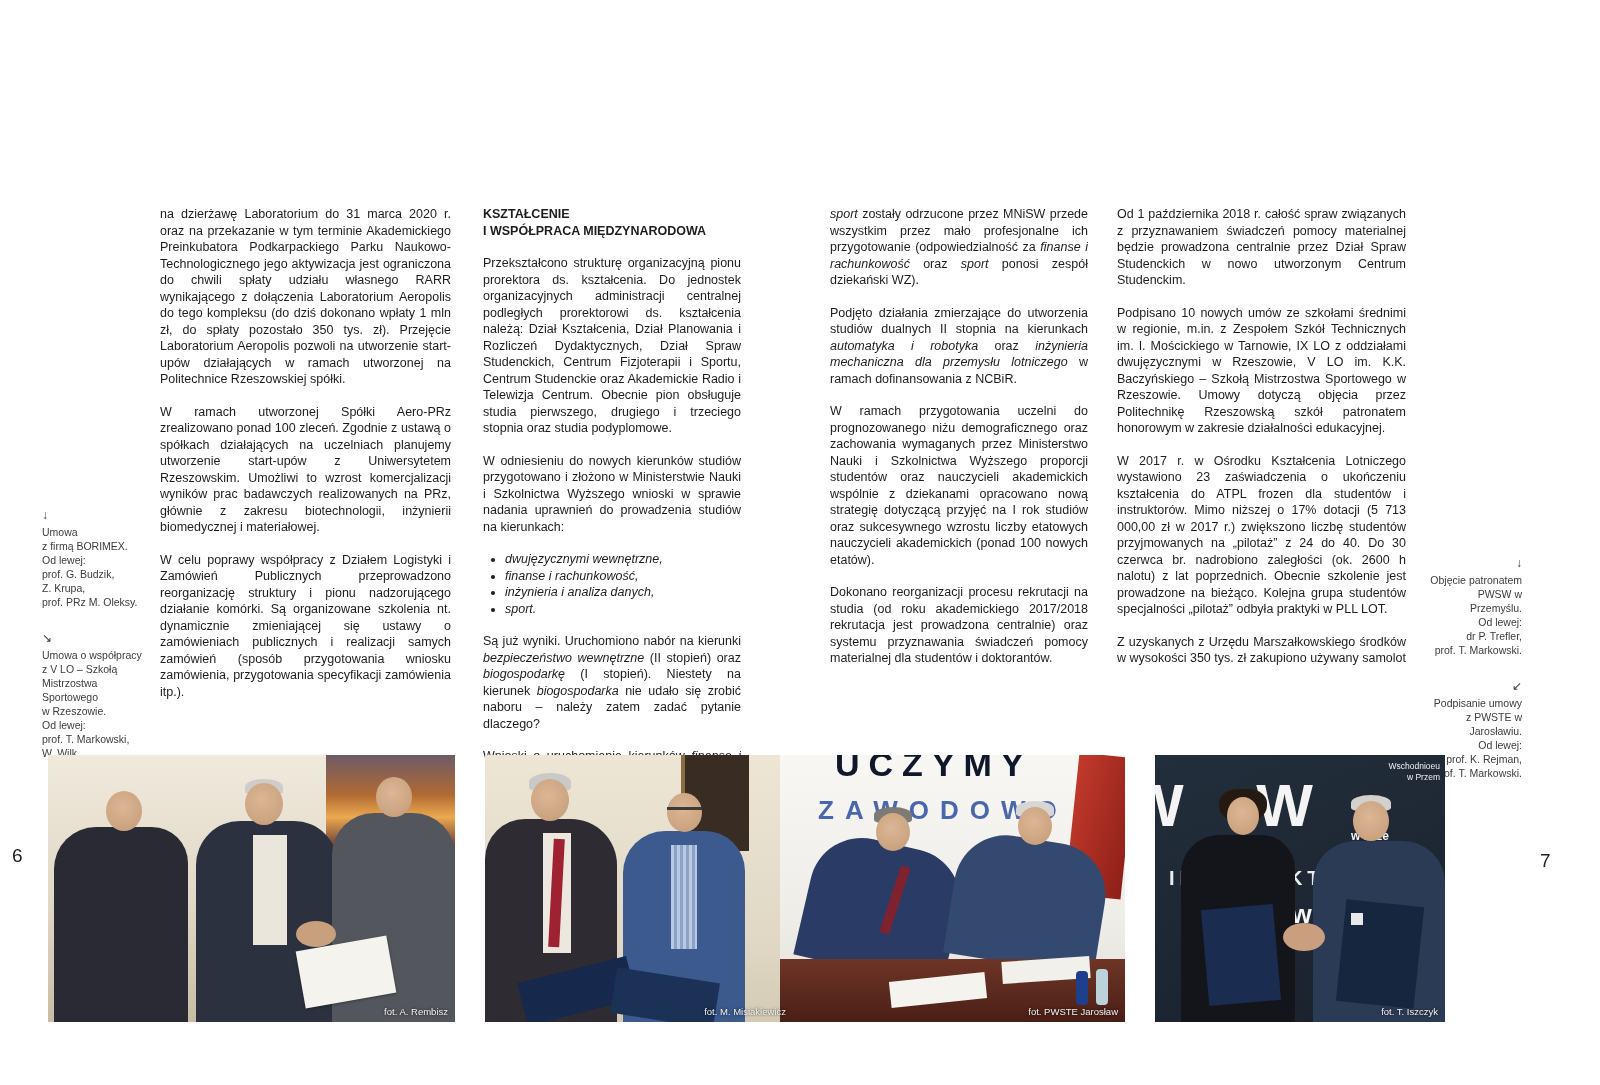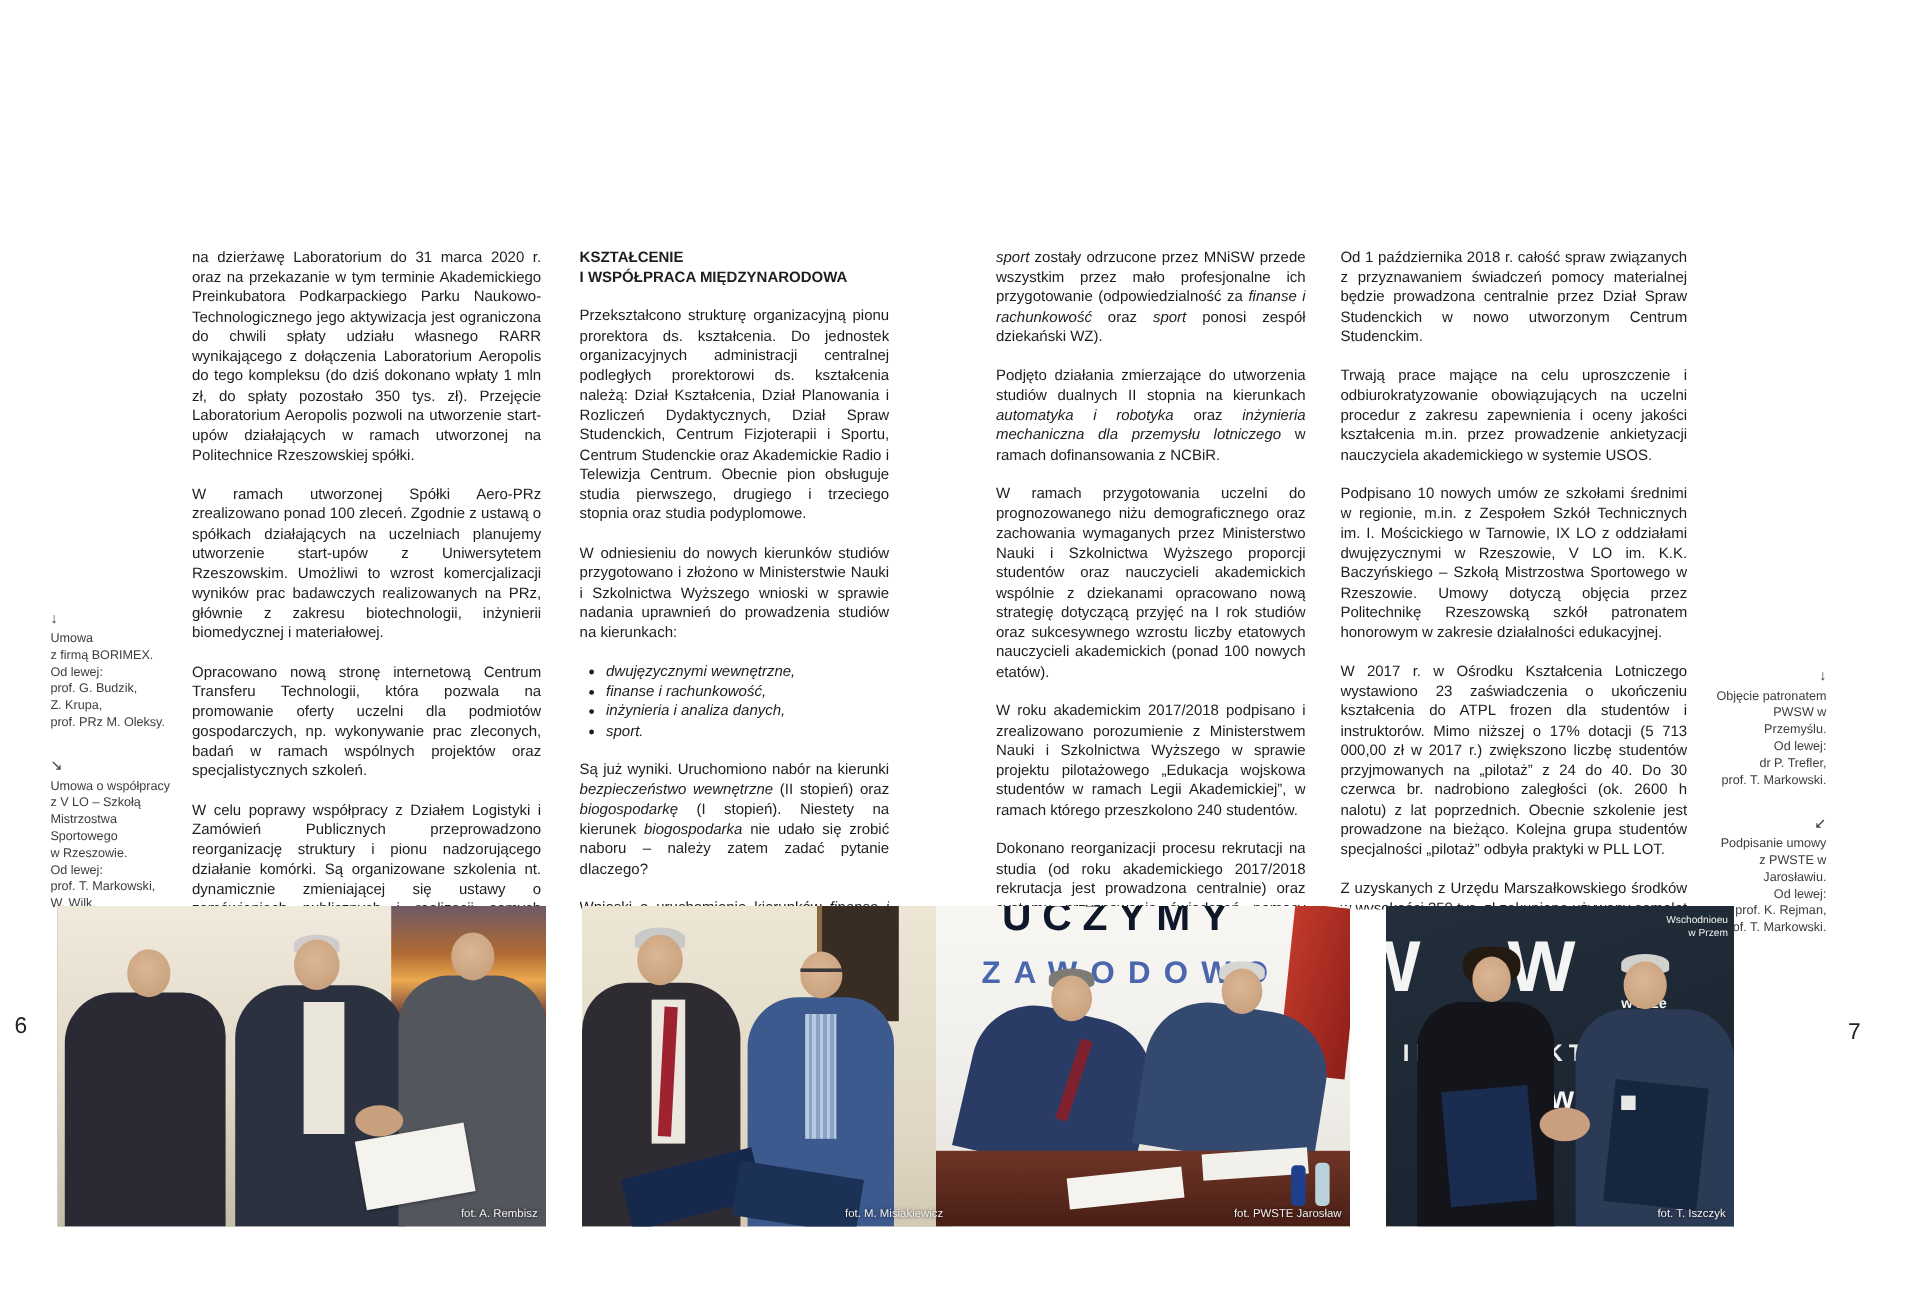--- a/index.html
+++ b/index.html
@@ -160,21 +160,20 @@
         <div>z PWSTE w Jarosławiu.</div>
         <div>Od lewej:</div>
         <div>prof. K. Rejman,</div>
         <div>prof. T. Markowski.</div>
       </div>
     </div>
 
   <div class="col col-1">
       <p>na dzierżawę Laboratorium do 31 marca 2020 r. oraz na przekazanie w tym terminie Akademickiego Preinkubatora Podkarpackiego Parku Naukowo-Technologicznego jego aktywizacja jest ograniczona do chwili spłaty udziału własnego RARR wynikającego z dołączenia Laboratorium Aeropolis do tego kompleksu (do dziś dokonano wpłaty 1 mln zł, do spłaty pozostało 350 tys. zł). Przejęcie Laboratorium Aeropolis pozwoli na utworzenie start-upów działających w ramach utworzonej na Politechnice Rzeszowskiej spółki.</p>
       <p>W ramach utworzonej Spółki Aero-PRz zrealizowano ponad 100 zleceń. Zgodnie z ustawą o spółkach działających na uczelniach planujemy utworzenie start-upów z Uniwersytetem Rzeszowskim. Umożliwi to wzrost komercjalizacji wyników prac badawczych realizowanych na PRz, głównie z zakresu biotechnologii, inżynierii biomedycznej i materiałowej.</p>
-      <p>Opracowano nową stronę internetową Centrum Transferu Technologii, która pozwala na promowanie oferty uczelni dla podmiotów gospodarczych, np. wykonywanie prac zleconych, badań w ramach wspólnych projektów oraz specjalistycznych szkoleń.</p>
       <p>W celu poprawy współpracy z Działem Logistyki i Zamówień Publicznych przeprowadzono reorganizację struktury i pionu nadzorującego działanie komórki. Są organizowane szkolenia nt. dynamicznie zmieniającej się ustawy o zamówieniach publicznych i realizacji samych zamówień (sposób przygotowania wniosku zamówienia, przygotowania specyfikacji zamówienia itp.).</p>
     </div>
   <div class="col col-2">
       <div class="h">
         <div>KSZTAŁCENIE</div>
         <div>I WSPÓŁPRACA MIĘDZYNARODOWA</div>
       </div>
       <p>Przekształcono strukturę organizacyjną pionu prorektora ds. kształcenia. Do jednostek organizacyjnych administracji centralnej podległych prorektorowi ds. kształcenia należą: Dział Kształcenia, Dział Planowania i Rozliczeń Dydaktycznych, Dział Spraw Studenckich, Centrum Fizjoterapii i Sportu, Centrum Studenckie oraz Akademickie Radio i Telewizja Centrum. Obecnie pion obsługuje studia pierwszego, drugiego i trzeciego stopnia oraz studia podyplomowe.</p>
       <p>W odniesieniu do nowych kierunków studiów przygotowano i złożono w Ministerstwie Nauki i Szkolnictwa Wyższego wnioski w sprawie nadania uprawnień do prowadzenia studiów na kierunkach:</p>
       <ul>
@@ -183,26 +182,24 @@
         <li>inżynieria i analiza danych,</li>
         <li>sport.</li>
       </ul>
       <p>Są już wyniki. Uruchomiono nabór na kierunki <em>bezpieczeństwo wewnętrzne</em> (II stopień) oraz <em>biogospodarkę</em> (I stopień). Niestety na kierunek <em>biogospodarka</em> nie udało się zrobić naboru – należy zatem zadać pytanie dlaczego?</p>
       <p>Wnioski o uruchomienie kierunków <em>finanse i rachunkowość, inżynieria i analiza danych</em> oraz</p>
     </div>
   <div class="col col-3">
       <p><em>sport</em> zostały odrzucone przez MNiSW przede wszystkim przez mało profesjonalne ich przygotowanie (odpowiedzialność za <em>finanse i rachunkowość</em> oraz <em>sport</em> ponosi zespół dziekański WZ).</p>
       <p>Podjęto działania zmierzające do utworzenia studiów dualnych II stopnia na kierunkach <em>automatyka i robotyka</em> oraz <em>inżynieria mechaniczna dla przemysłu lotniczego</em> w ramach dofinansowania z NCBiR.</p>
       <p>W ramach przygotowania uczelni do prognozowanego niżu demograficznego oraz zachowania wymaganych przez Ministerstwo Nauki i Szkolnictwa Wyższego proporcji studentów oraz nauczycieli akademickich wspólnie z dziekanami opracowano nową strategię dotyczącą przyjęć na I rok studiów oraz sukcesywnego wzrostu liczby etatowych nauczycieli akademickich (ponad 100 nowych etatów).</p>
-      <p>W roku akademickim 2017/2018 podpisano i zrealizowano porozumienie z Ministerstwem Nauki i Szkolnictwa Wyższego w sprawie projektu pilotażowego „Edukacja wojskowa studentów w ramach Legii Akademickiej”, w ramach którego przeszkolono 240 studentów.</p>
       <p>Dokonano reorganizacji procesu rekrutacji na studia (od roku akademickiego 2017/2018 rekrutacja jest prowadzona centralnie) oraz systemu przyznawania świadczeń pomocy materialnej dla studentów i doktorantów.</p>
     </div>
   <div class="col col-4">
       <p>Od 1 października 2018 r. całość spraw związanych z przyznawaniem świadczeń pomocy materialnej będzie prowadzona centralnie przez Dział Spraw Studenckich w nowo utworzonym Centrum Studenckim.</p>
-      <p>Trwają prace mające na celu uproszczenie i odbiurokratyzowanie obowiązujących na uczelni procedur z zakresu zapewnienia i oceny jakości kształcenia m.in. przez prowadzenie ankietyzacji nauczyciela akademickiego w systemie USOS.</p>
       <p>Podpisano 10 nowych umów ze szkołami średnimi w regionie, m.in. z Zespołem Szkół Technicznych im. I. Mościckiego w Tarnowie, IX LO z oddziałami dwujęzycznymi w Rzeszowie, V LO im. K.K. Baczyńskiego – Szkołą Mistrzostwa Sportowego w Rzeszowie. Umowy dotyczą objęcia przez Politechnikę Rzeszowską szkół patronatem honorowym w zakresie działalności edukacyjnej.</p>
       <p>W 2017 r. w Ośrodku Kształcenia Lotniczego wystawiono 23 zaświadczenia o ukończeniu kształcenia do ATPL frozen dla studentów i instruktorów. Mimo niższej o 17% dotacji (5 713 000,00 zł w 2017 r.) zwiększono liczbę studentów przyjmowanych na „pilotaż” z 24 do 40. Do 30 czerwca br. nadrobiono zaległości (ok. 2600 h nalotu) z lat poprzednich. Obecnie szkolenie jest prowadzone na bieżąco. Kolejna grupa studentów specjalności „pilotaż” odbyła praktyki w PLL LOT.</p>
       <p>Z uzyskanych z Urzędu Marszałkowskiego środków w wysokości 350 tys. zł zakupiono używany samolot</p>
     </div>
 
   <div class="photo photo-1">
     <div class="abs p1-wall"></div>
     <div class="abs p1-art"></div>
     <div class="abs p1-plant"></div>
     <div class="abs p1-bodyA"></div>

